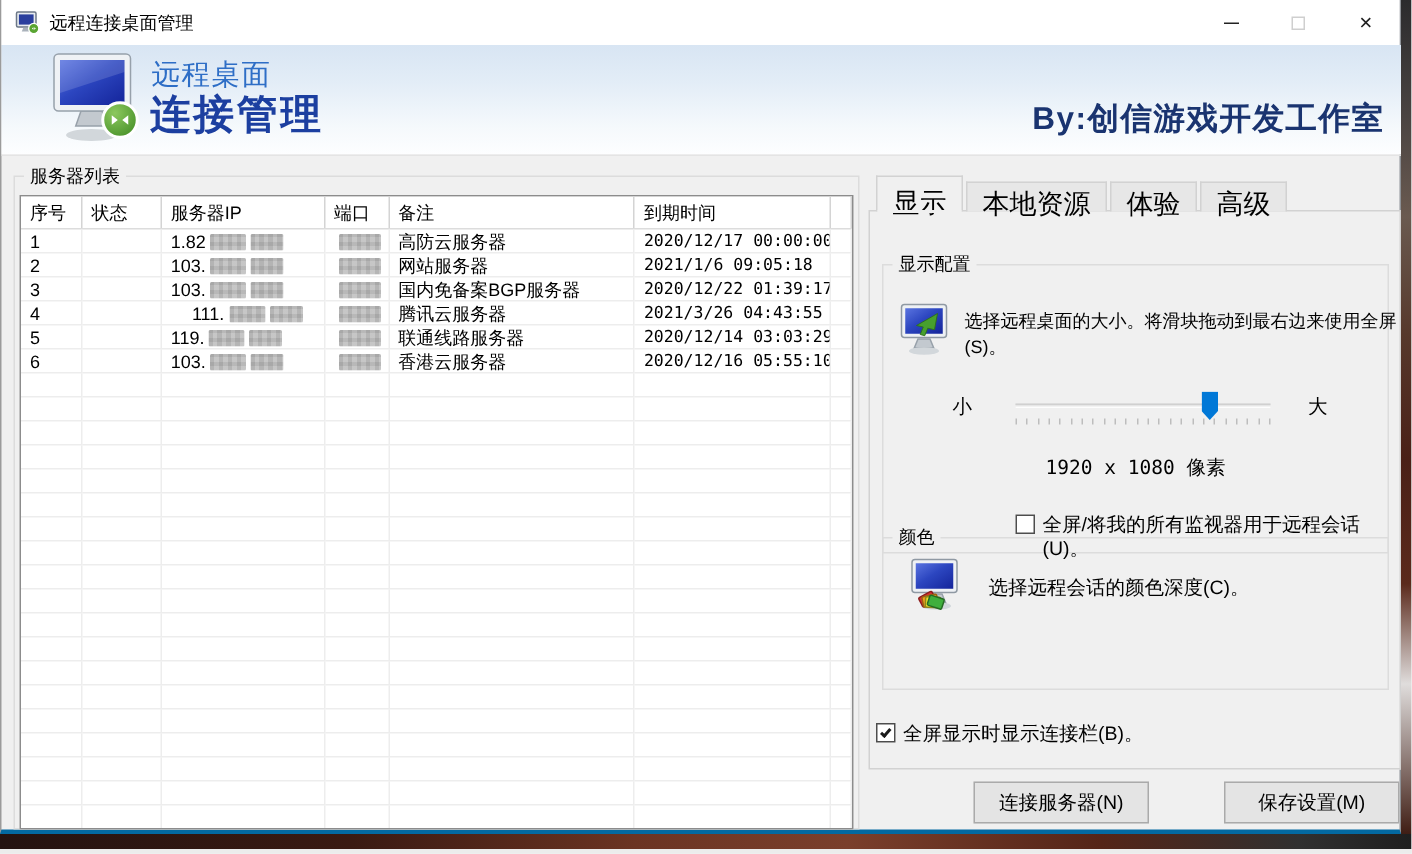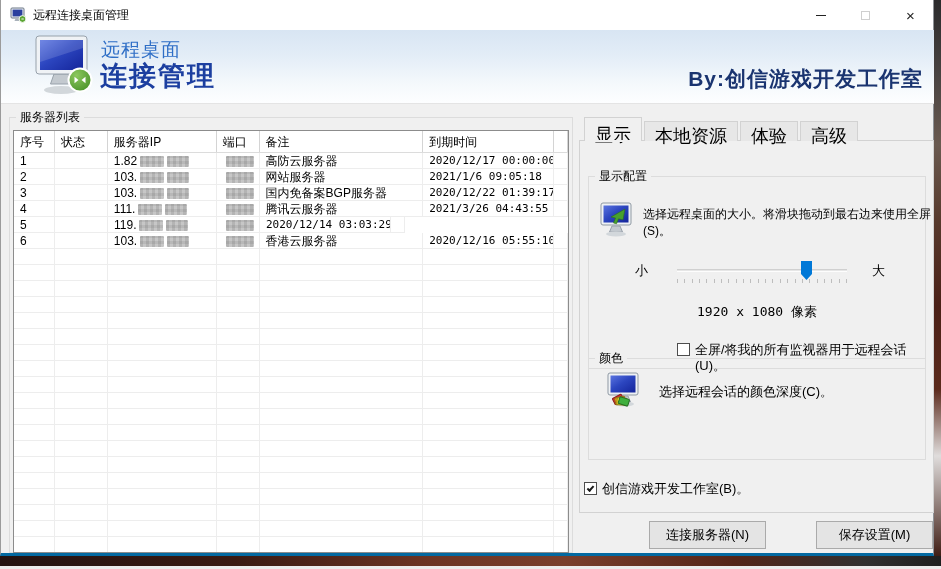--- a/index.html
+++ b/index.html
@@ -174,31 +174,32 @@
               <div class="lv-cell" style="width: 53px;"></div>
               <div class="lv-cell" style="width: 109px;">103.<span class="redact" style="width: 24px;"></span><span class="redact" style="width: 22px;"></span></div>
               <div class="lv-cell" style="width: 43px;"><span class="redact" style="width: 28px;"></span></div>
               <div class="lv-cell" style="width: 164px;">国内免备案BGP服务器</div>
               <div class="lv-cell date" style="width: 131px;">2020/12/22 01:39:17</div>
               <div class="lv-cell" style="width: 14px;"></div>
             </div>
             <div class="lv-row">
               <div class="lv-cell" style="width: 41px;">4</div>
               <div class="lv-cell" style="width: 53px;"></div>
-              <div class="lv-cell" style="width: 109px;">111.<span class="redact" style="width: 24px;"></span><span class="redact" style="width: 22px;"></span></div>
+              <div class="lv-cell" style="width: 109px; text-align: center;">111.<span class="redact" style="width: 24px;"></span><span class="redact" style="width: 22px;"></span></div>
               <div class="lv-cell" style="width: 43px;"><span class="redact" style="width: 28px;"></span></div>
               <div class="lv-cell" style="width: 164px;">腾讯云服务器</div>
               <div class="lv-cell date" style="width: 131px;">2021/3/26 04:43:55</div>
               <div class="lv-cell" style="width: 14px;"></div>
             </div>
             <div class="lv-row">
               <div class="lv-cell" style="width: 41px;">5</div>
               <div class="lv-cell" style="width: 53px;"></div>
               <div class="lv-cell" style="width: 109px;">119.<span class="redact" style="width: 24px;"></span><span class="redact" style="width: 22px;"></span></div>
               <div class="lv-cell" style="width: 43px;"><span class="redact" style="width: 28px;"></span></div>
+              <div class="lv-cell" style="width: 164px;">联通线路服务器</div>
               <div class="lv-cell date" style="width: 131px;">2020/12/14 03:03:29</div>
               <div class="lv-cell" style="width: 14px;"></div>
             </div>
             <div class="lv-row">
               <div class="lv-cell" style="width: 41px;">6</div>
               <div class="lv-cell" style="width: 53px;"></div>
               <div class="lv-cell" style="width: 109px;">103.<span class="redact" style="width: 24px;"></span><span class="redact" style="width: 22px;"></span></div>
               <div class="lv-cell" style="width: 43px;"><span class="redact" style="width: 28px;"></span></div>
               <div class="lv-cell" style="width: 164px;">香港云服务器</div>
               <div class="lv-cell date" style="width: 131px;">2020/12/16 05:55:10</div>
@@ -456,21 +457,21 @@
       </svg>
 
       <div class="desc" style="position:absolute; left:70px; top:24px; width:260px; font-size:13px;">选择远程会话的颜色深度(C)。</div>
 
     </div>
 
     <div class="cbx-row" style="left:583px; top:481px; z-index:2;">
       <span class="cbx checked" id="cbx-connbar">
           <span class="check"></span>
         </span>
-      <span class="cbx-label">创信游戏开发工作室(B)。</span>
+      <span class="cbx-label">全屏显示时显示连接栏(B)。</span>
     </div>
 
     <button class="btn" style="left:628px; top:521px;">连接服务器(N)</button>
     <button class="btn" style="left:795px; top:521px;">保存设置(M)</button>
   </div>
 
   <div class="desktop-right"></div>
   <div class="desktop-bottom"></div>
   <div class="desktop-edge"></div>
 </div>

